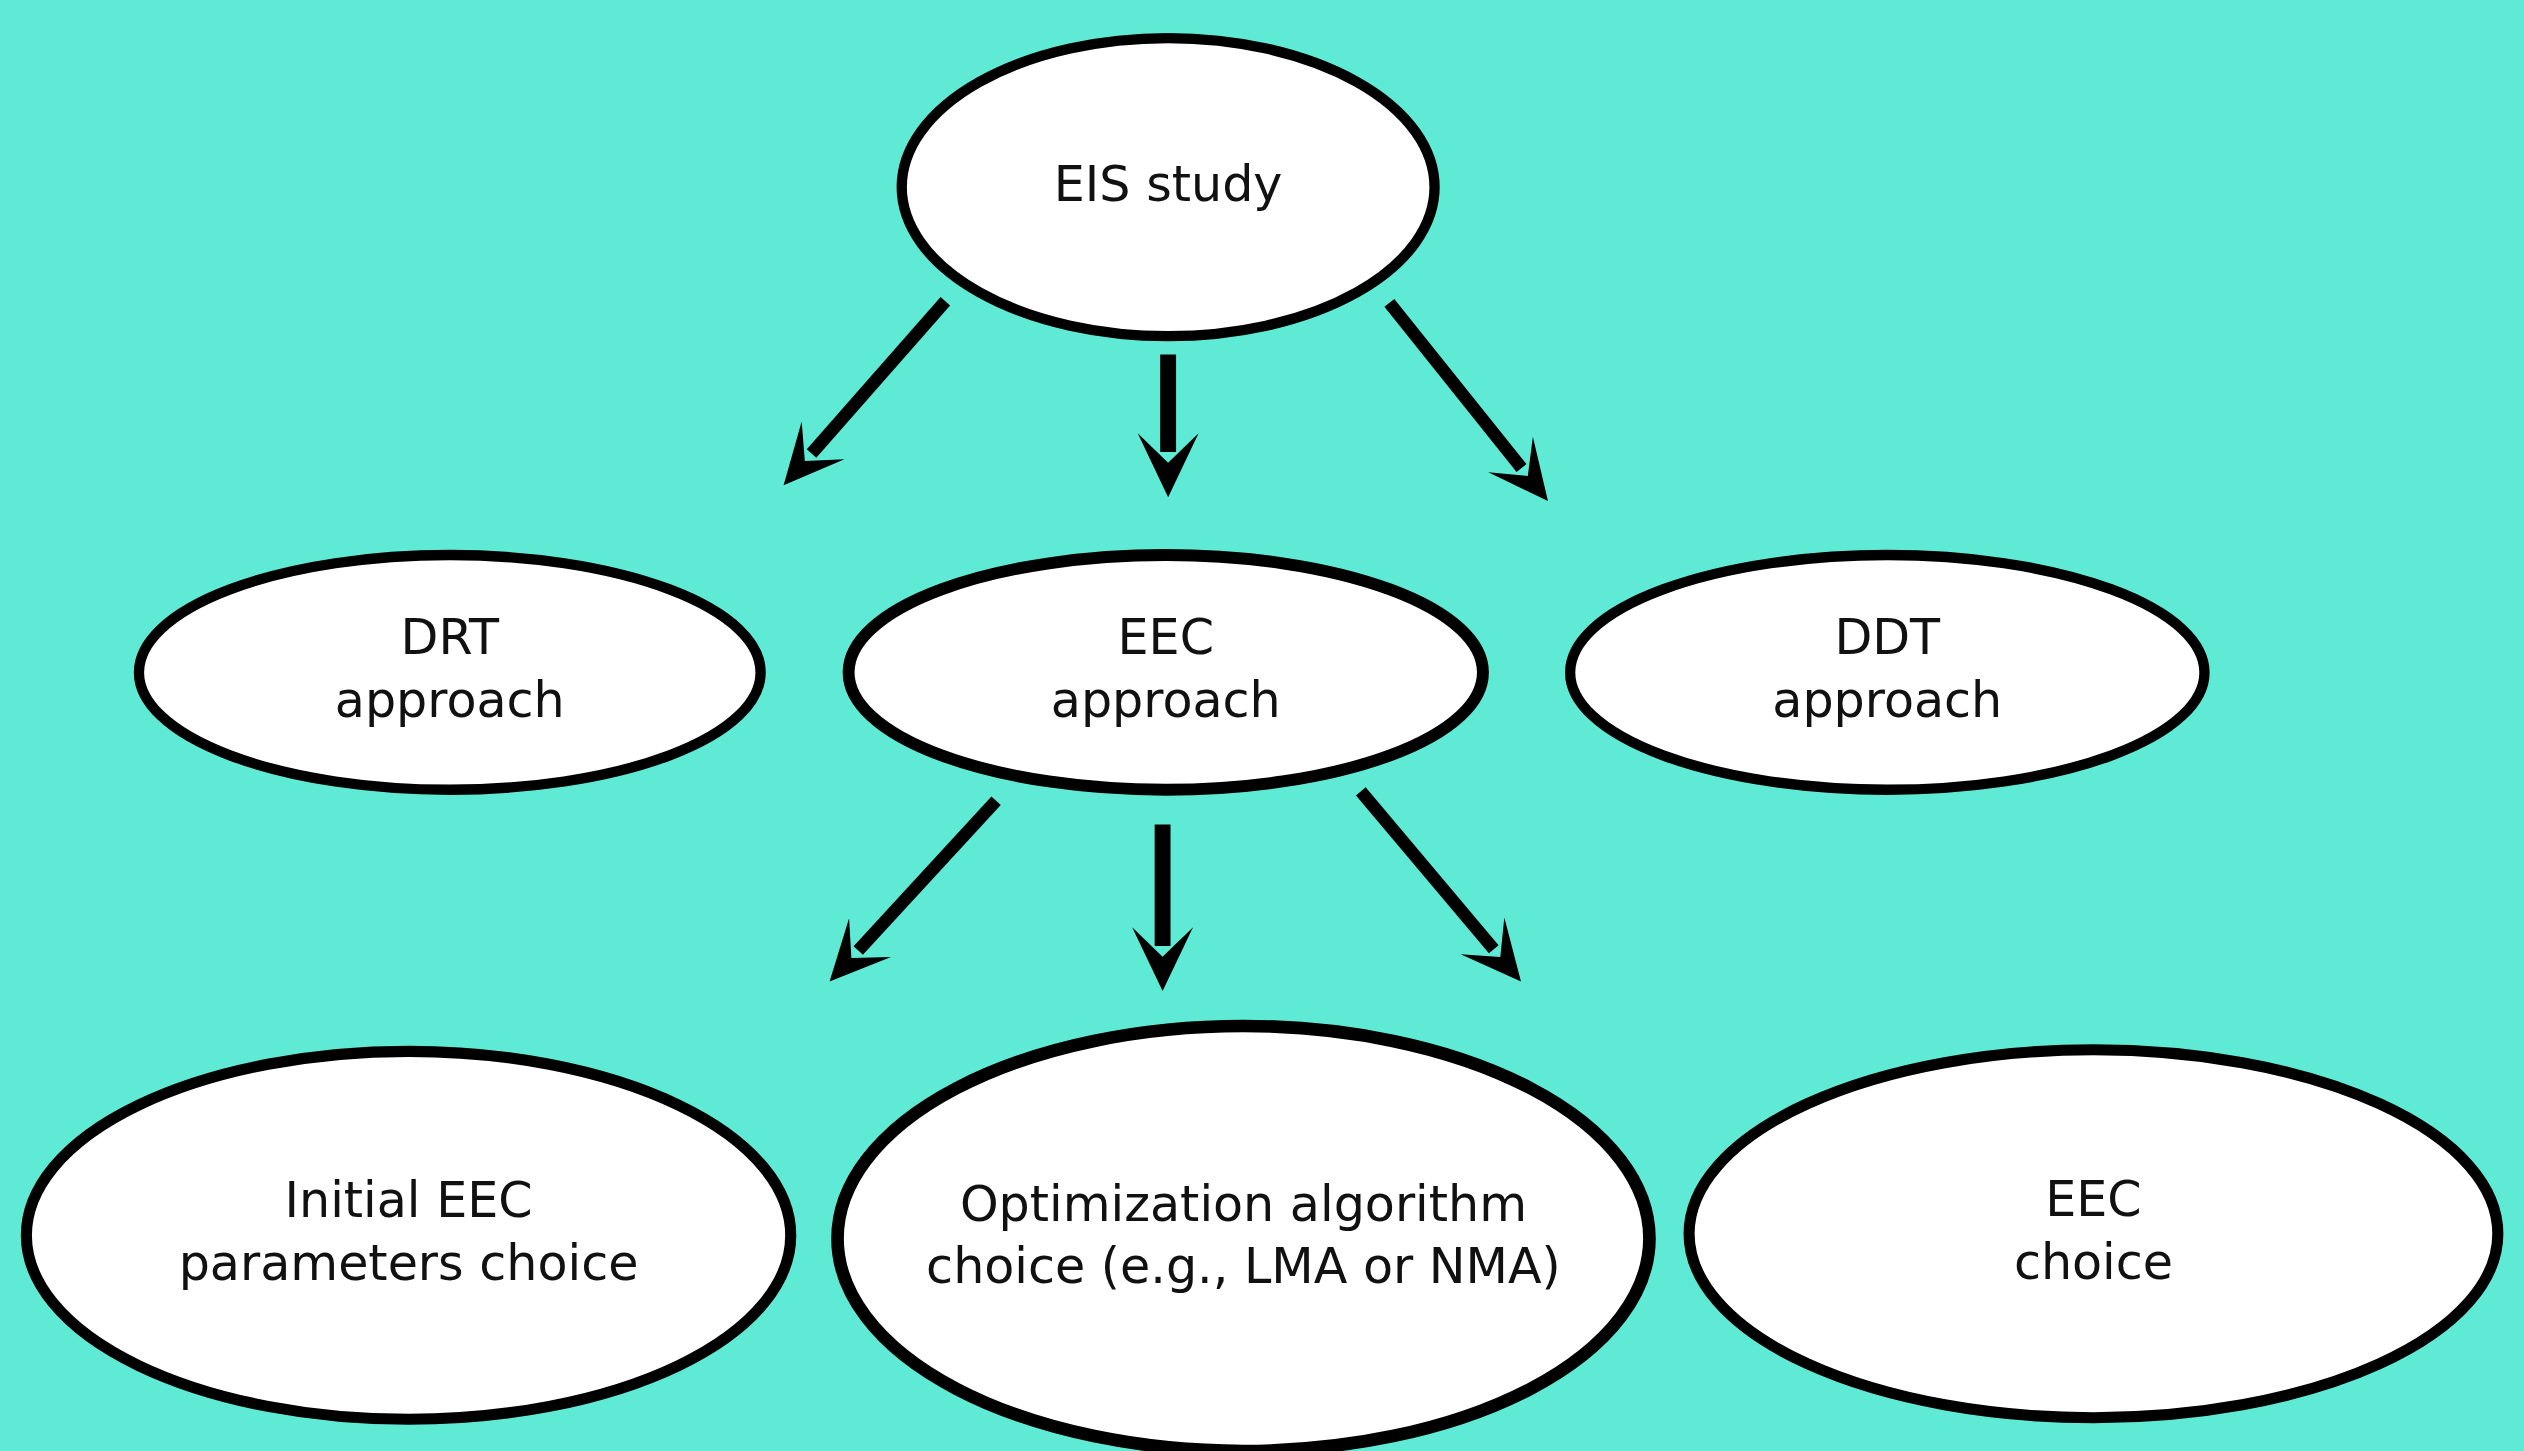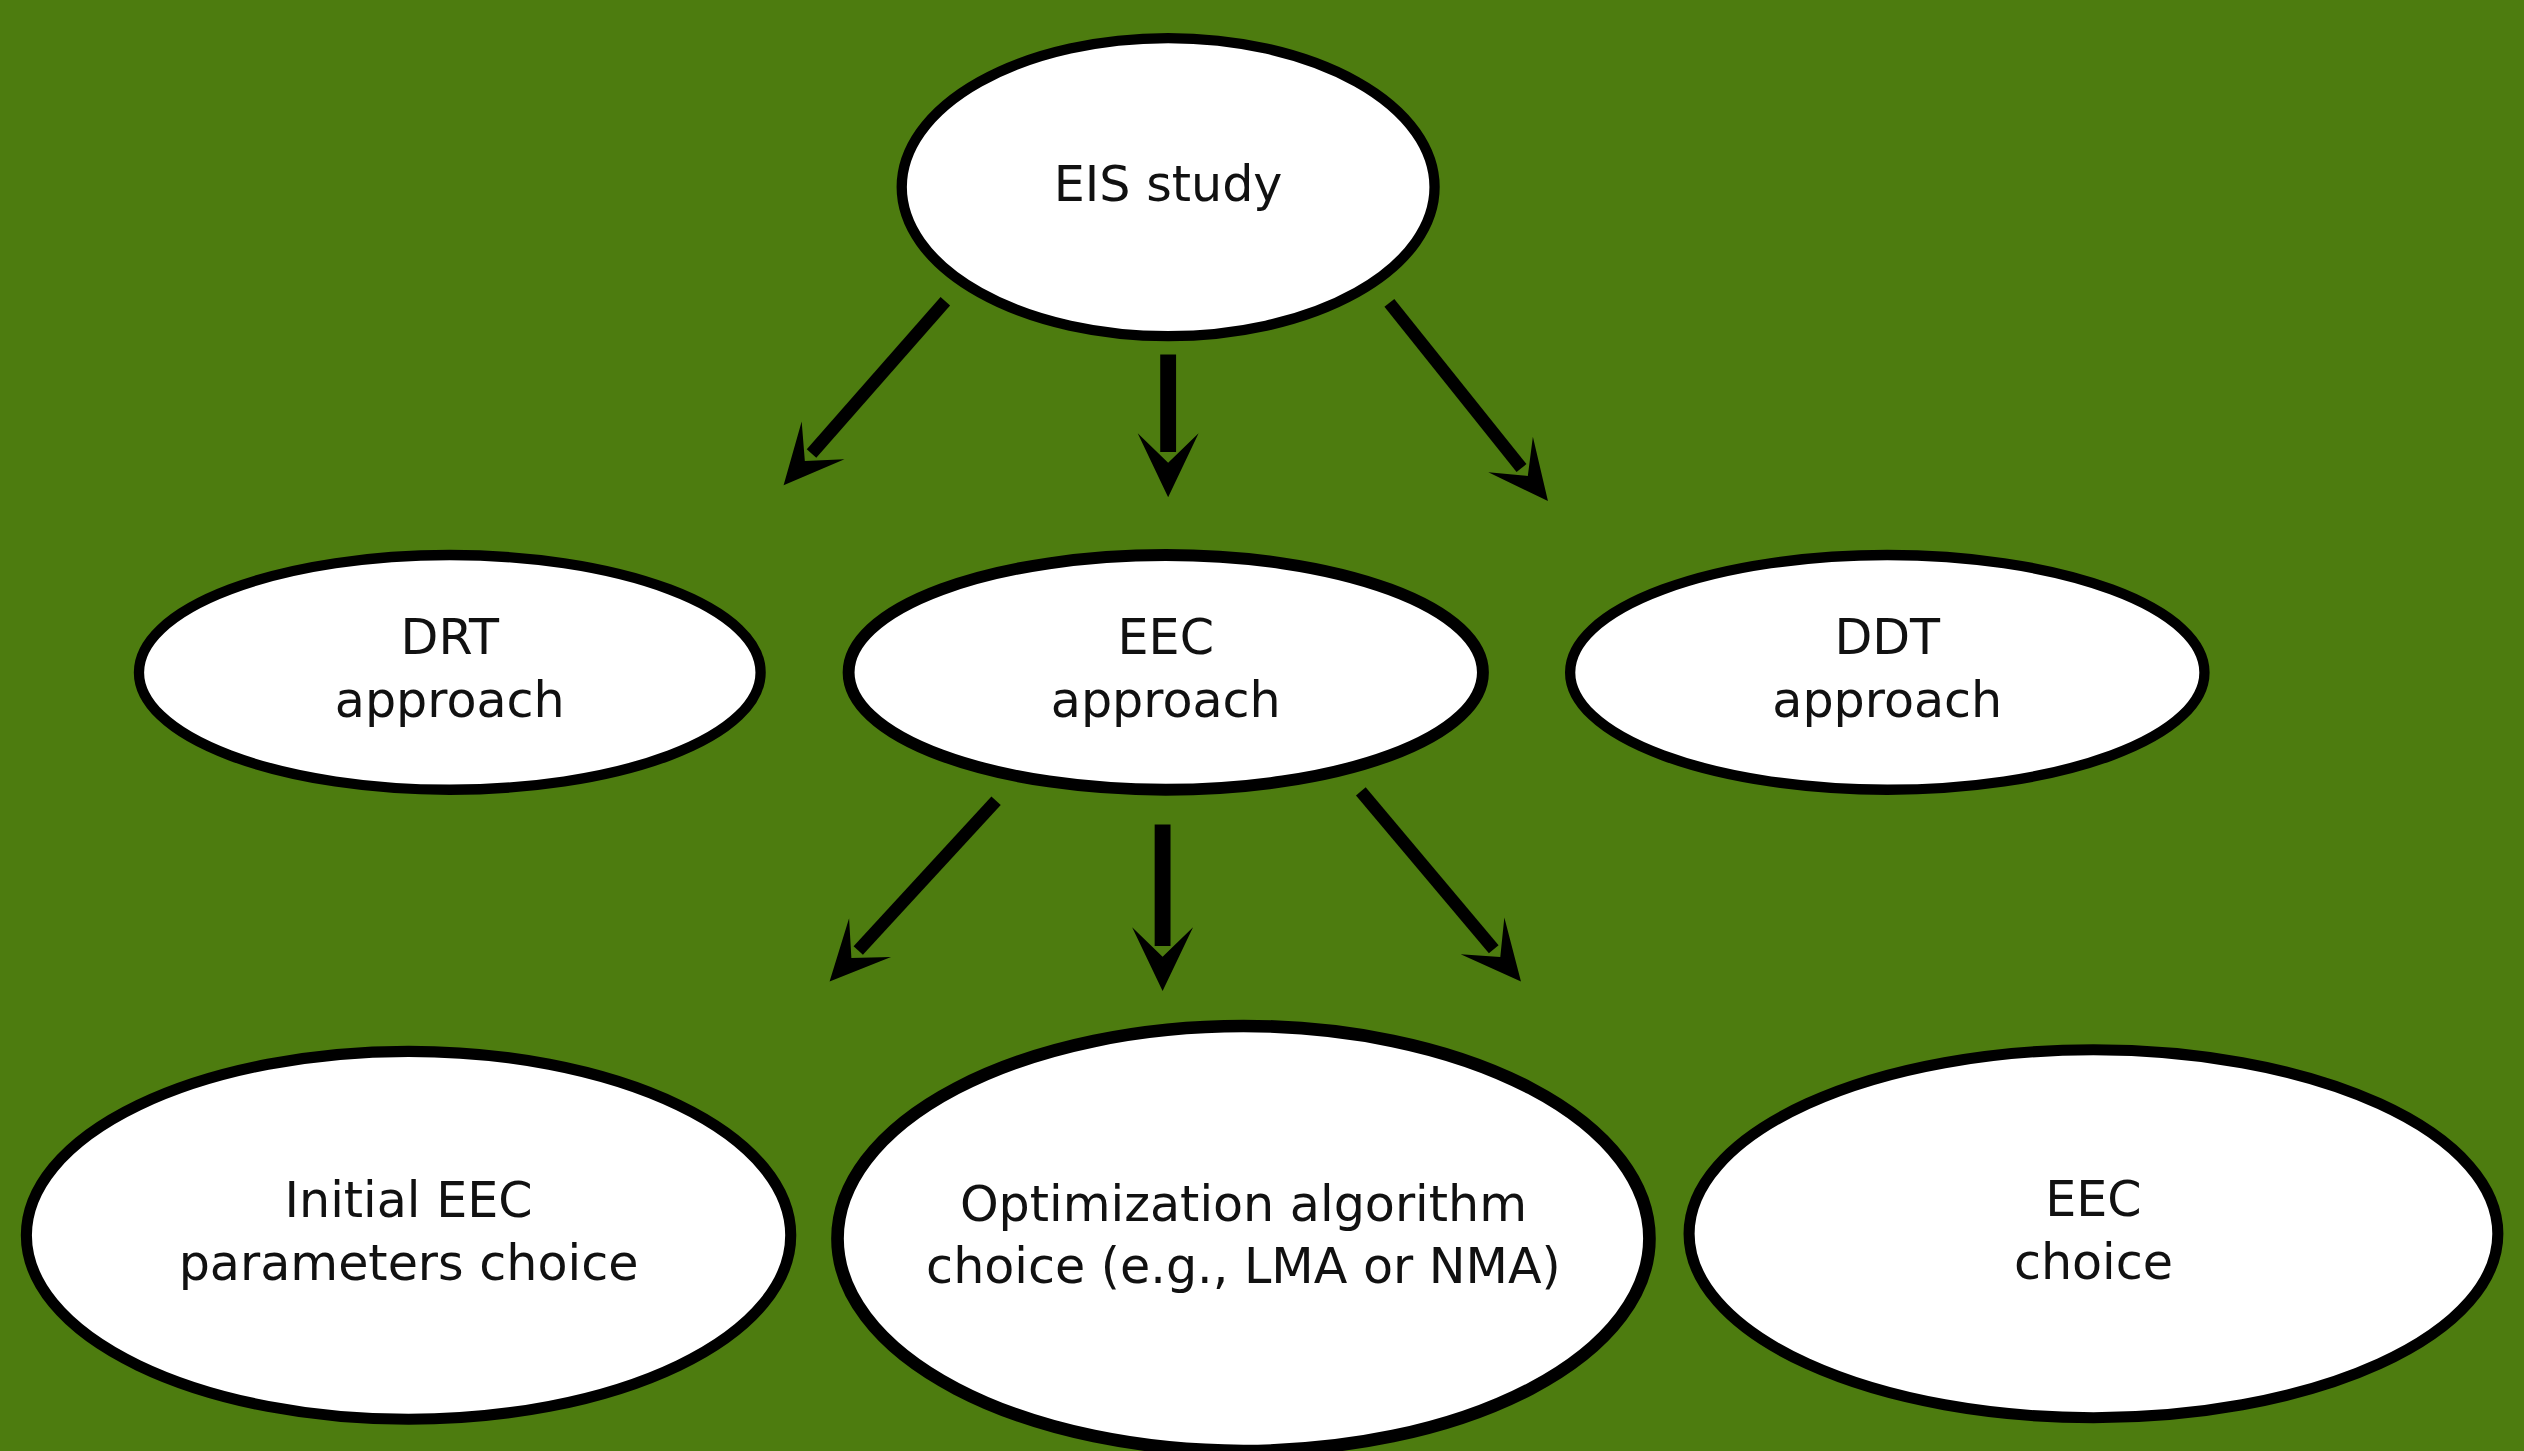--- a/index.html
+++ b/index.html
@@ -11,21 +11,21 @@
   body {
     width: 2525px;
     height: 1451px;
     overflow: hidden;
     font-family: "DejaVu Sans", sans-serif;
   }
   #diagram-root {
     position: relative;
     width: 2525px;
     height: 1451px;
-    background: #4d7c0f;
+    background: #5eead4;
   }
   svg.flow {
     display: block;
     width: 2525px;
     height: 1451px;
   }
   .node-ellipse {
     fill: #ffffff;
     stroke: #000000;
   }

